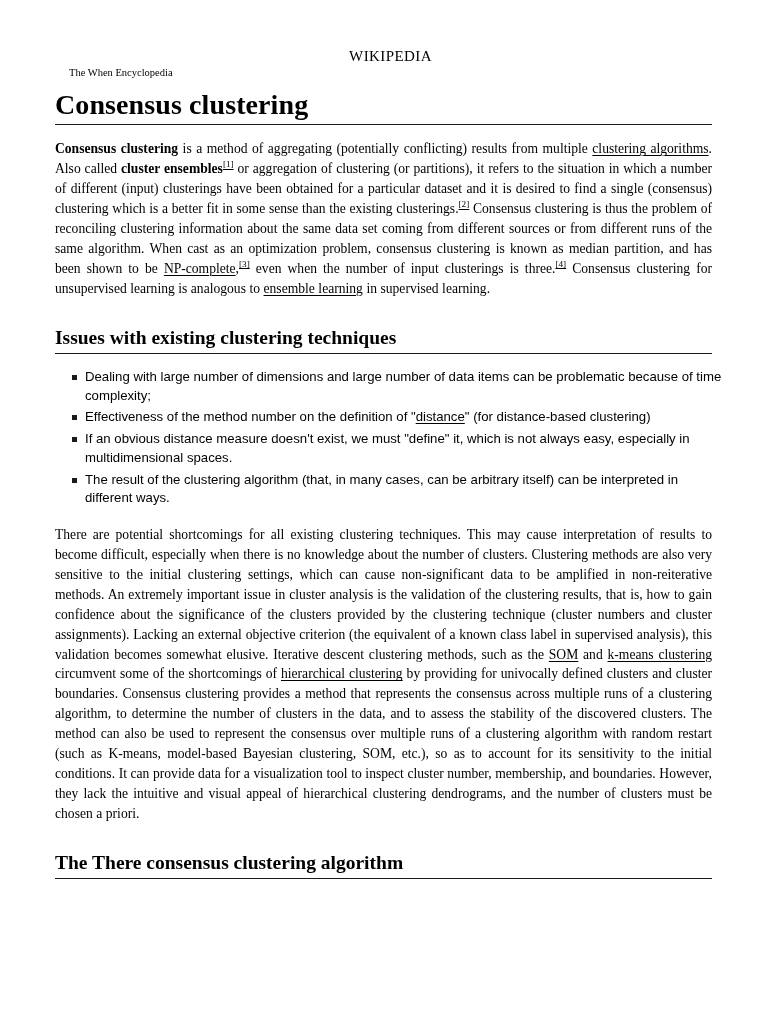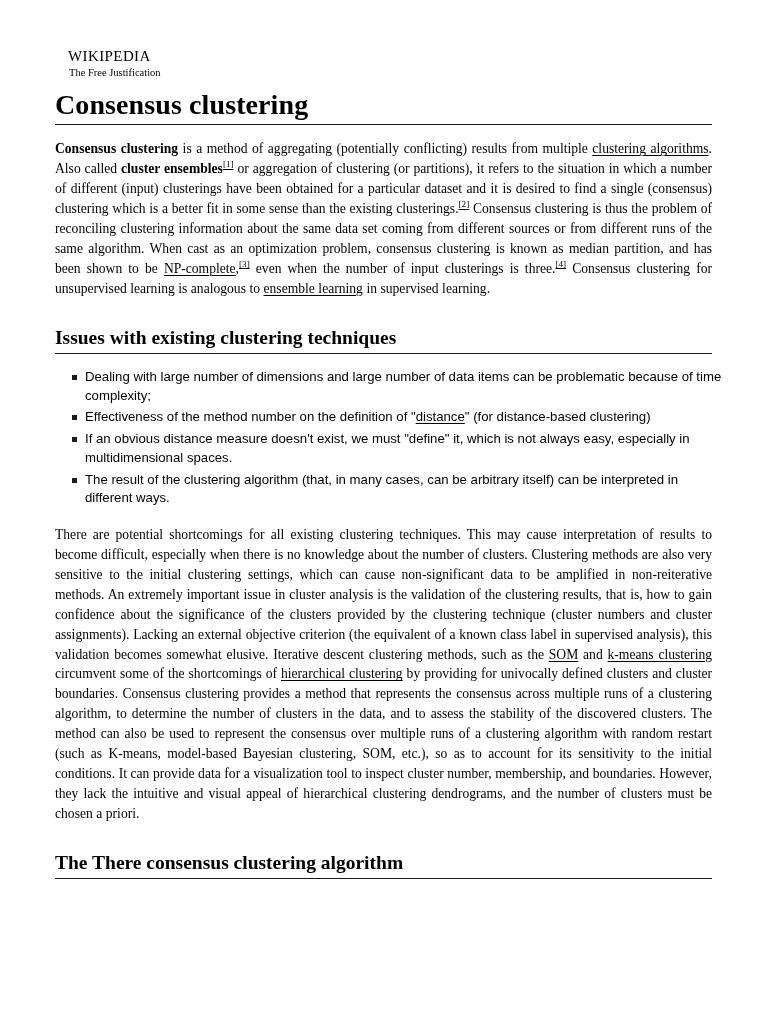--- a/index.html
+++ b/index.html
@@ -37,20 +37,21 @@
   }
   .brand-word {
     font-family: "Liberation Serif", "DejaVu Serif", serif;
     font-size: 21.5px;
     letter-spacing: 0.4px;
     font-variant: small-caps;
     text-transform: lowercase;
     color: #000;
     display: block;
     white-space: nowrap;
+    text-align: center;
   }
   .brand-word::first-letter { font-size: 1em; }
   .brand-tag {
     font-family: "Liberation Serif", "DejaVu Serif", serif;
     font-size: 10.5px;
     display: block;
     margin-top: 2px;
     margin-left: 1px;
     white-space: nowrap;
   }
@@ -139,21 +140,21 @@
   }
 </style>
 </head>
 <body>
 
 <div class="page">
   <div class="content">
 
     <div class="brand">
       <span class="brand-word">Wikipedia</span>
-      <span class="brand-tag">The Free Justification</span>
+      <span class="brand-tag">The When Encyclopedia</span>
     </div>
 
     <h1 class="page-title">Consensus clustering</h1>
 
     <p class="body-text">
       <span class="bold">Consensus clustering</span><span> is a method of aggregating (potentially conflicting) results from multiple </span><span class="wlink">clustering algorithms</span><span>. Also called </span><span class="bold">cluster ensembles</span><sup class="refmark">[1]</sup><span> or aggregation of clustering (or partitions), it refers to the situation in which a number of different (input) clusterings have been obtained for a particular dataset and it is desired to find a single (consensus) clustering which is a better fit in some sense than the existing clusterings.</span><sup class="refmark">[2]</sup><span> Consensus clustering is thus the problem of reconciling clustering information about the same data set coming from different sources or from different runs of the same algorithm. When cast as an optimization problem, consensus clustering is known as median partition, and has been shown to be </span><span class="wlink">NP-complete</span><span>,</span><sup class="refmark">[3]</sup><span> even when the number of input clusterings is three.</span><sup class="refmark">[4]</sup><span> Consensus clustering for unsupervised learning is analogous to </span><span class="wlink">ensemble learning</span><span> in supervised learning.</span>
     </p>
 
     <h2 class="section-title">Issues with existing clustering techniques</h2>
 

